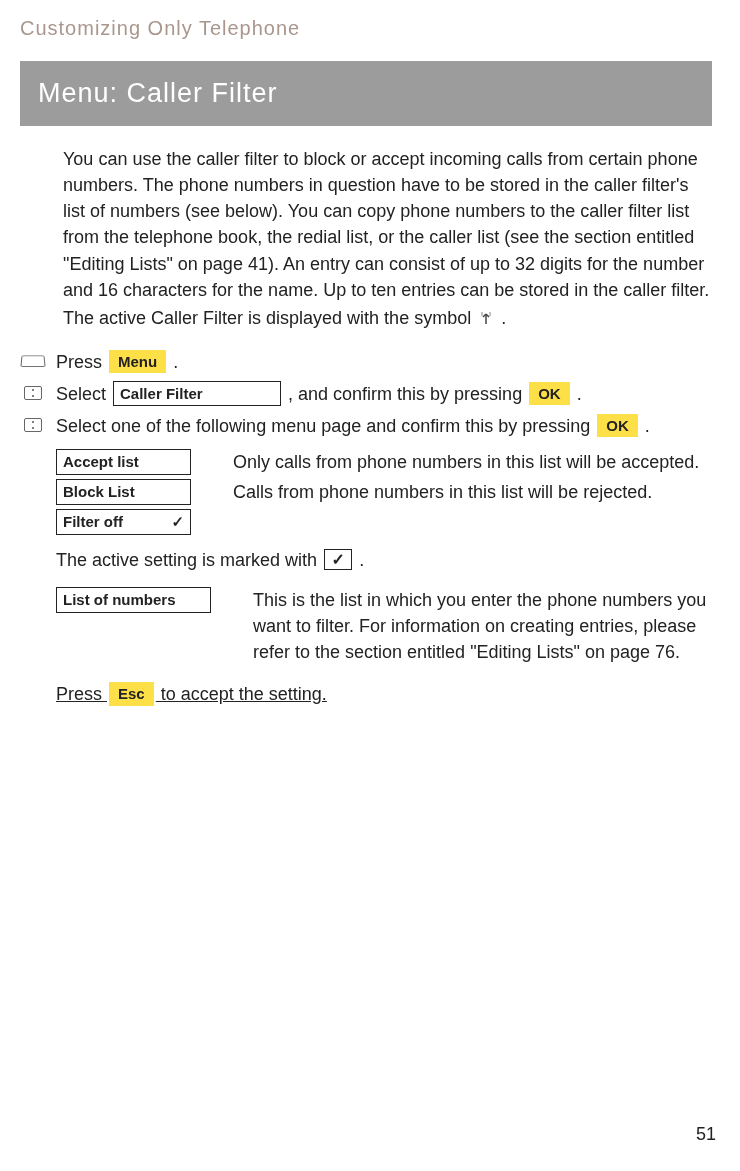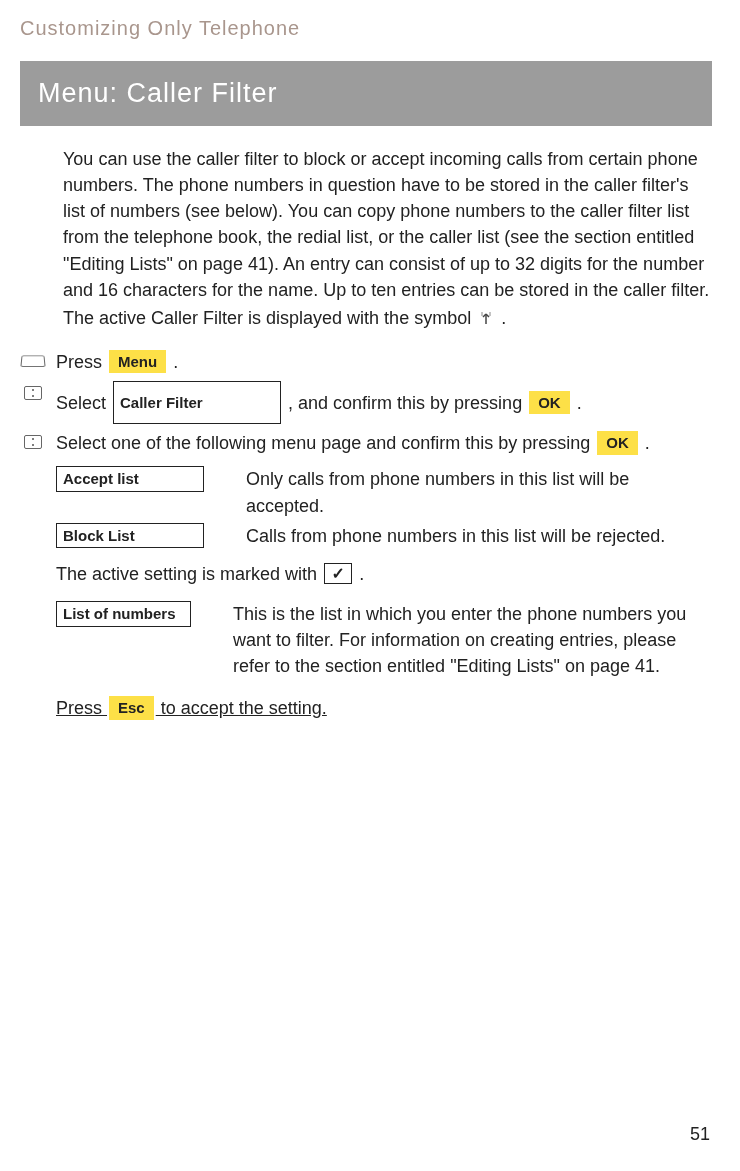--- a/index.html
+++ b/index.html
@@ -75,21 +75,21 @@
       flex-direction: column;
       justify-content: space-between;
       align-items: center;
       padding: 2px 0;
     }
     .nav-shape .dot { width: 2px; height: 2px; background: #555; border-radius: 1px; }
     .step-text { flex: 1; }
     .ui-box {
       display: inline-block;
       border: 1.5px solid #222;
-      padding: 11px 6px;
+      padding: 2px 6px;
       font-weight: 700;
       font-size: 15px;
       vertical-align: 1px;
       line-height: 1.3;
       margin: 0 2px;
       font-family: Arial, sans-serif;
     }
     .ui-box.gray {
       background: #fde047;
       border: none;
@@ -104,35 +104,35 @@
       display: flex;
       align-items: flex-start;
       gap: 22px;
       margin: 4px 0;
     }
     .menu-item-box {
       border: 1.5px solid #222;
       padding: 1px 6px 1px 6px;
       font-weight: 700;
       font-size: 15px;
-      width: 148px;
+      width: 135px;
       display: flex;
       justify-content: space-between;
       align-items: center;
       font-family: Arial, sans-serif;
     }
     .menu-item-desc { flex: 1; margin-left: 20px; }
     .check-mark { font-weight: 700; }
     .after-menu { padding-left: 36px; margin-top: 12px; margin-bottom: 14px; }
     .list-numbers-block { padding-left: 36px; display: flex; gap: 22px; margin-bottom: 16px; }
     .press-esc { padding-left: 36px; text-decoration: underline; }
     .page-number {
       position: absolute;
       bottom: 24px;
-      right: 30px;
+      right: 24px;
       font-size: 18px;
     }
     .check-only {
       display: inline-block;
       border: 1.5px solid #222;
       width: 28px;
       text-align: center;
       font-weight: 700;
       font-size: 16px;
       line-height: 1.2;
@@ -205,34 +205,41 @@
       <span>Accept list</span>
     </div>
     <div class="menu-item-desc">Only calls from phone numbers in this list will be accepted.</div>
   </div>
   <div class="menu-item-row">
     <div class="menu-item-box">
       <span>Block List</span>
     </div>
     <div class="menu-item-desc">Calls from phone numbers in this list will be rejected.</div>
   </div>
+  <div class="menu-item-row">
+    <div class="menu-item-box">
+      <span>Filter off</span>
+      <span class="check-mark">✓</span>
+    </div>
+    <div class="menu-item-desc"></div>
+  </div>
 </div>
 
 <div class="after-menu">
   <span>The active setting is marked with </span>
   <span class="check-only">✓</span>
   <span> .</span>
 </div>
 
 <div class="list-numbers-block">
   <div>
-    <div class="menu-item-box" style="width:135px;">
+    <div class="menu-item-box" style="width:155px;">
       <span>List of numbers</span>
     </div>
   </div>
-  <div class="menu-item-desc">This is the list in which you enter the phone numbers you want to filter. For information on creating entries, please refer to the section entitled "Editing Lists" on page 41.</div>
+  <div class="menu-item-desc">This is the list in which you enter the phone numbers you want to filter. For information on creating entries, please refer to the section entitled "Editing Lists" on page 76.</div>
 </div>
 
 <div class="press-esc">
   <span>Press </span><span class="ui-box gray">Esc</span><span> to accept the setting.</span>
 </div>
 
 <div class="page-number">51</div>
 
 </body></html>

